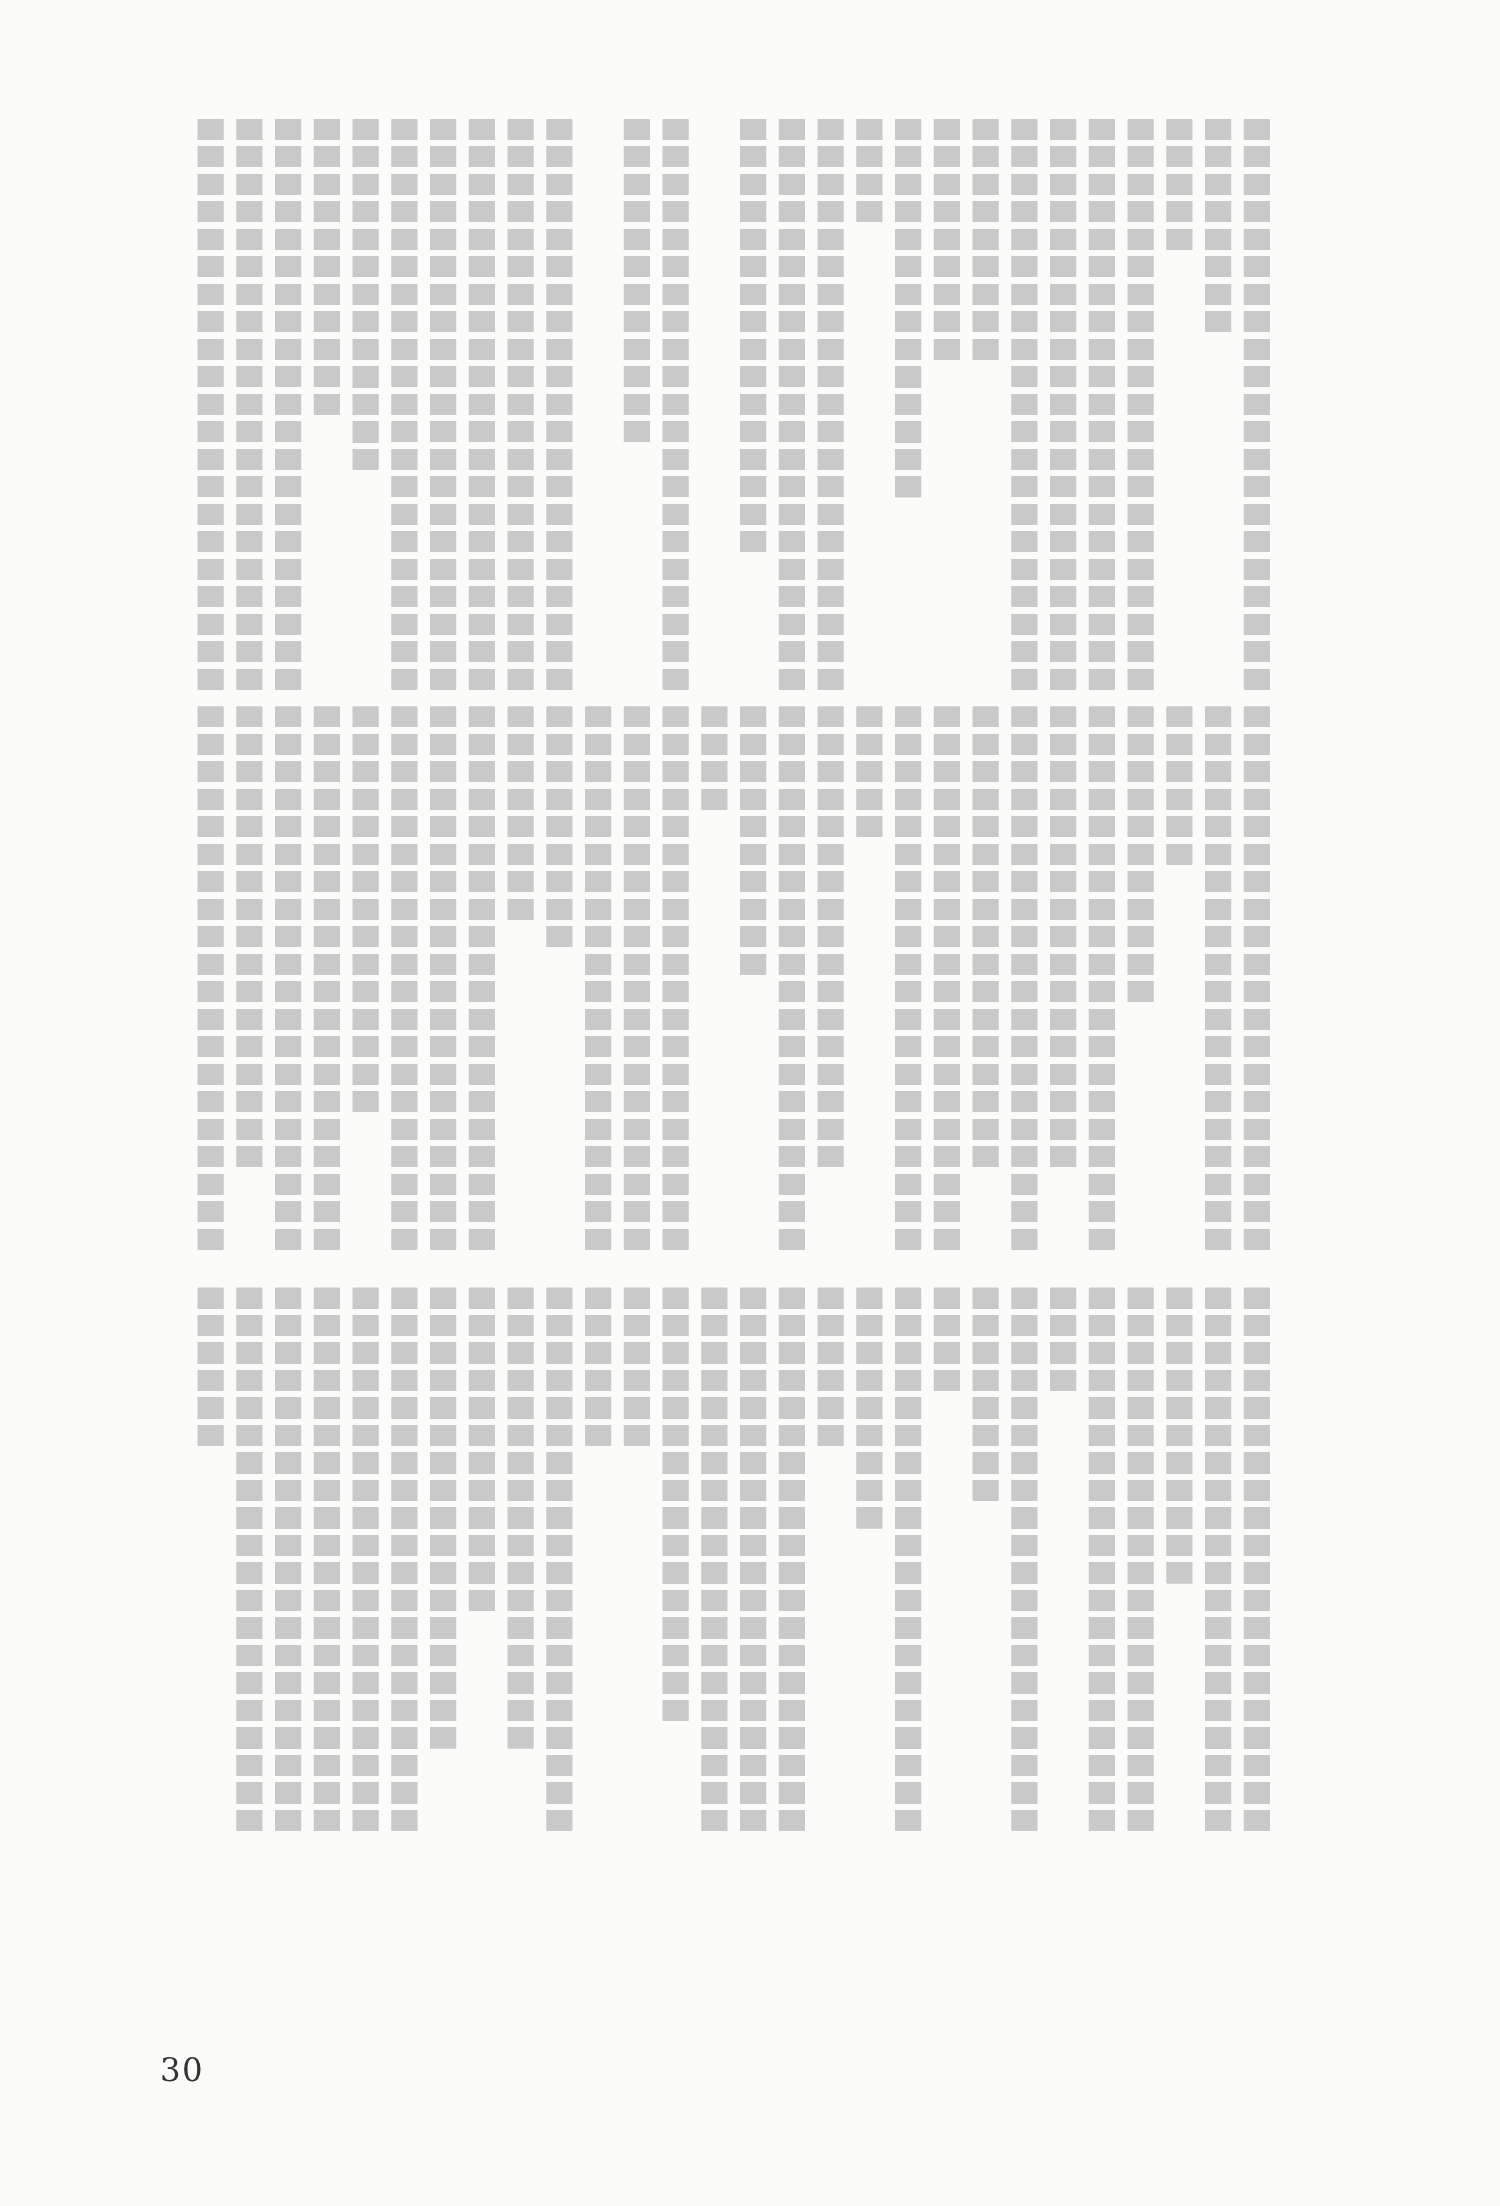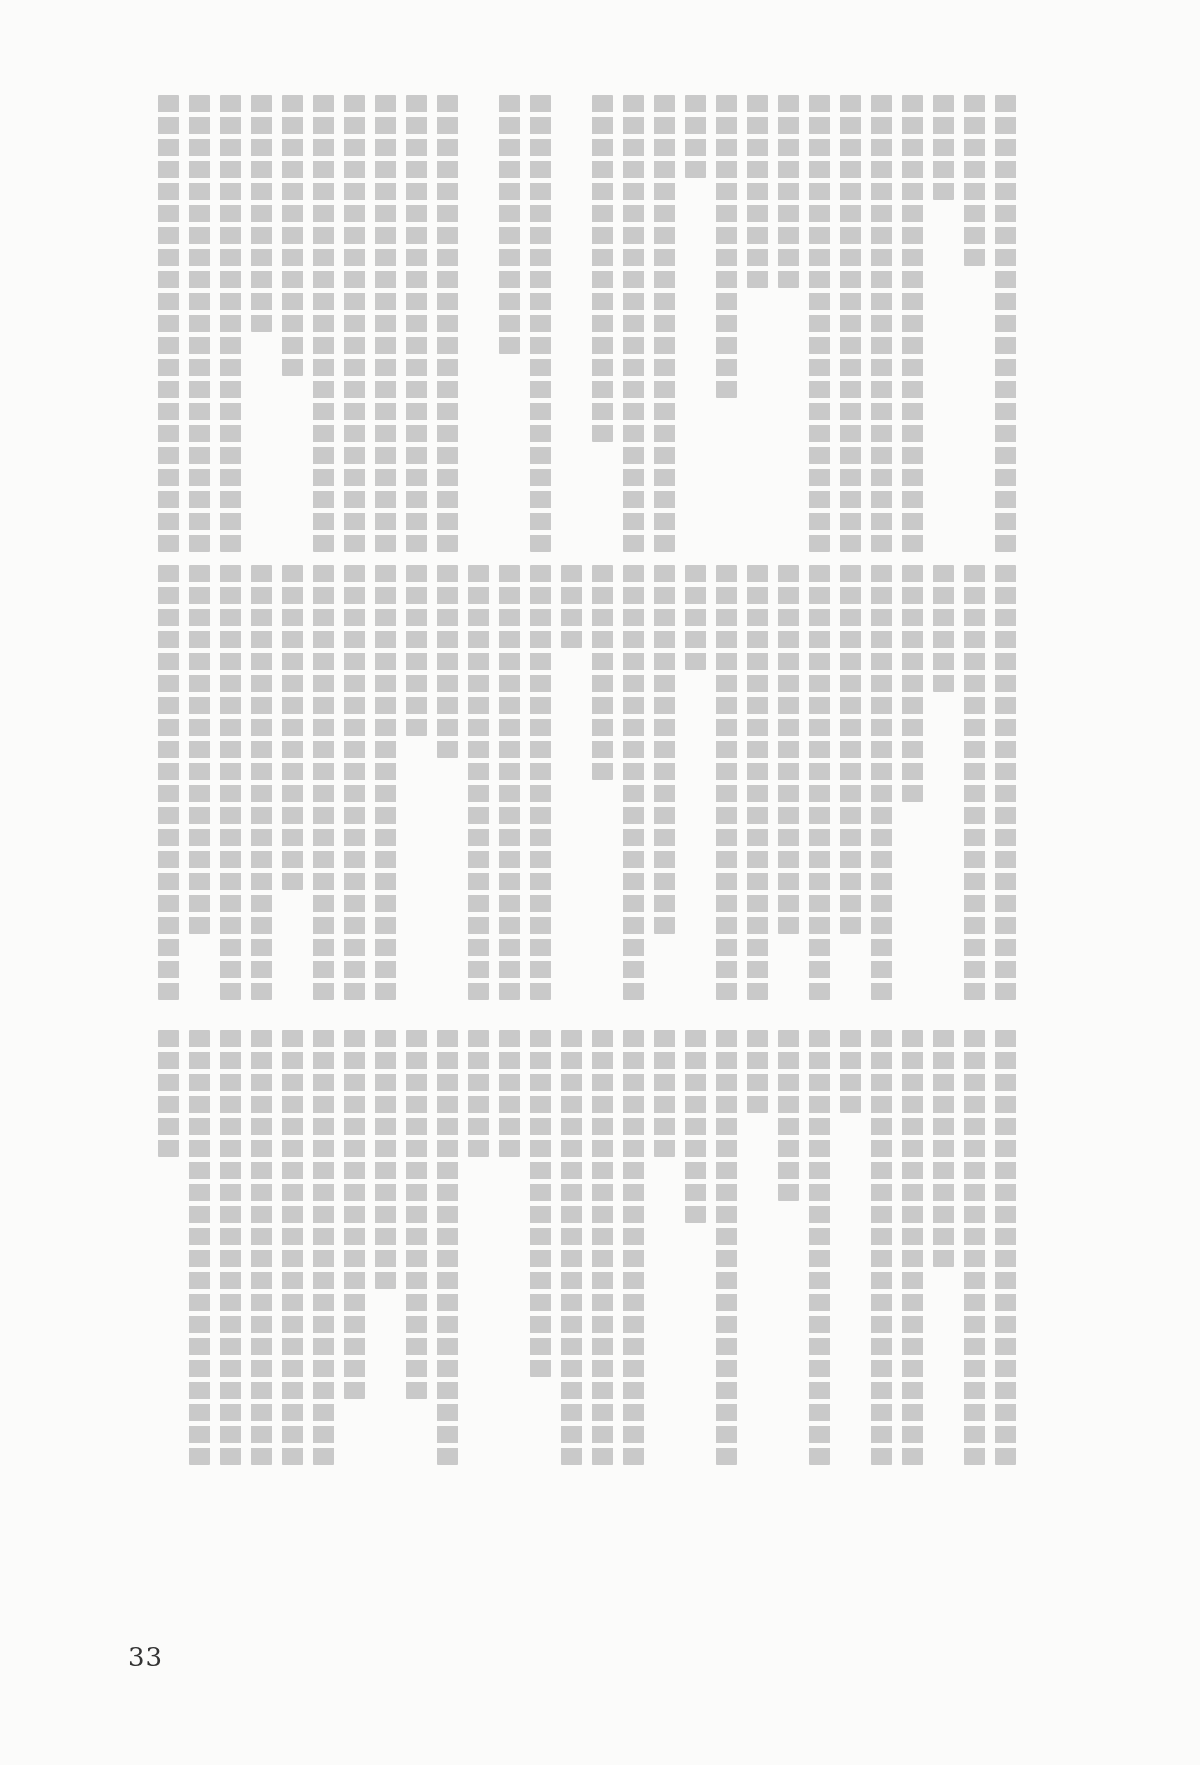--- a/index.html
+++ b/index.html
@@ -133,14 +133,14 @@
         <div class="col" style="left: 375px; height: 259px;"></div>
         <div class="col" style="left: 344px; height: 369px;"></div>
         <div class="col" style="left: 313px; height: 435px;"></div>
         <div class="col" style="left: 282px; height: 435px;"></div>
         <div class="col" style="left: 251px; height: 435px;"></div>
         <div class="col" style="left: 220px; height: 435px;"></div>
         <div class="col" style="left: 189px; height: 435px;"></div>
         <div class="col" style="left: 158px; height: 127px;"></div>
       </div>
     </div>
-  <div class="page-number">33</div>
+  <div class="page-number">30</div>
 </div>
 
 </body></html>

